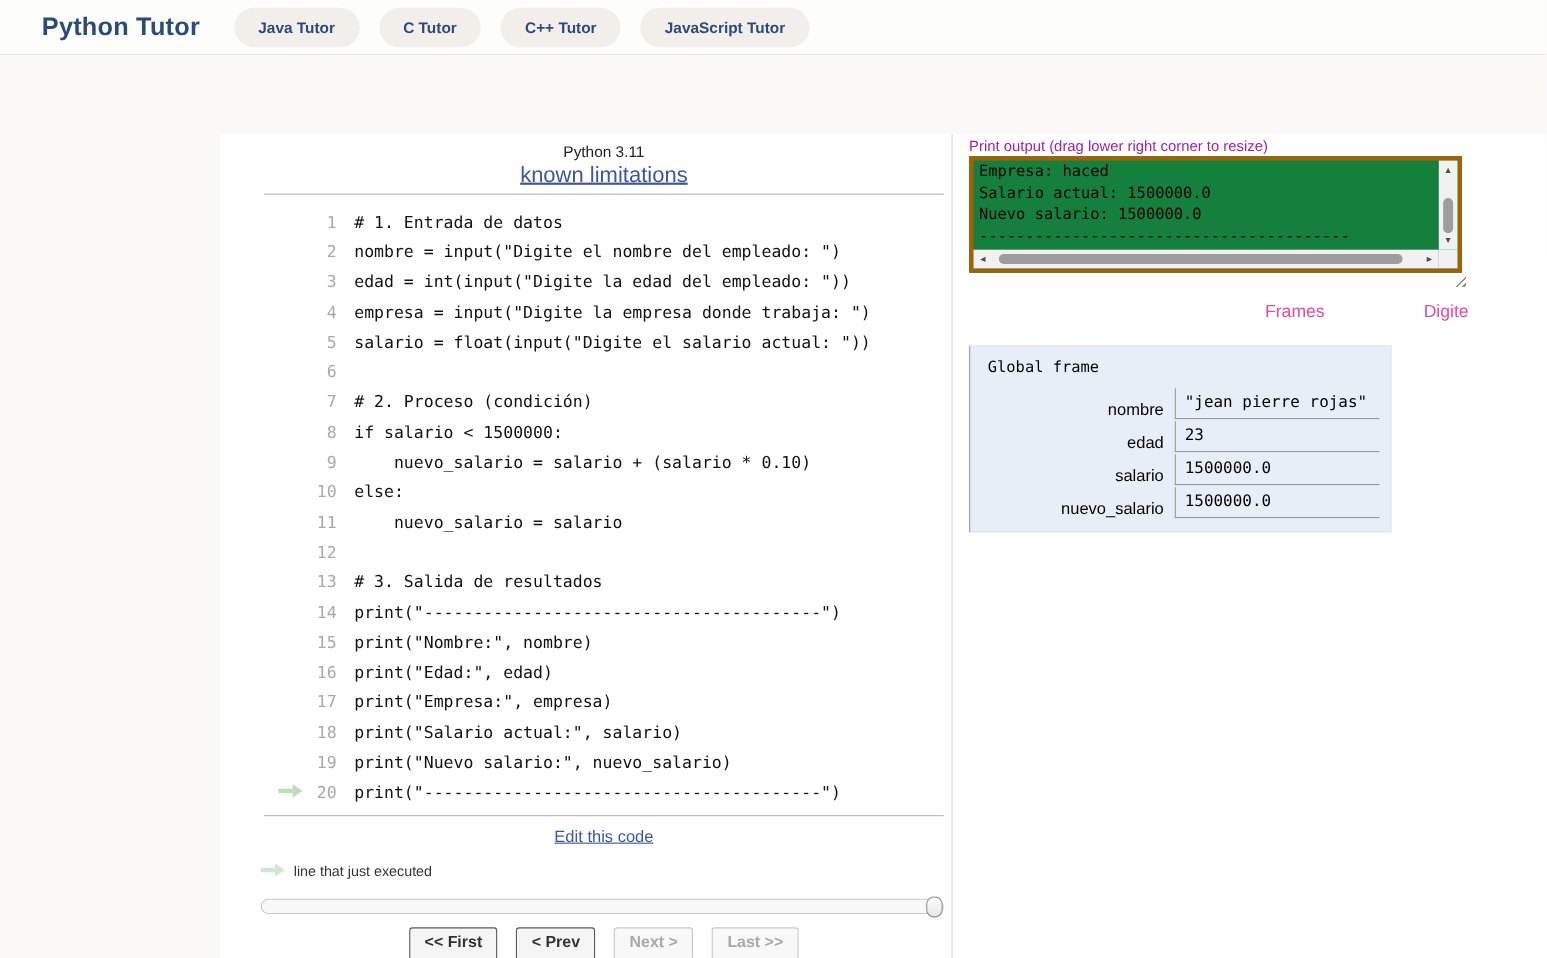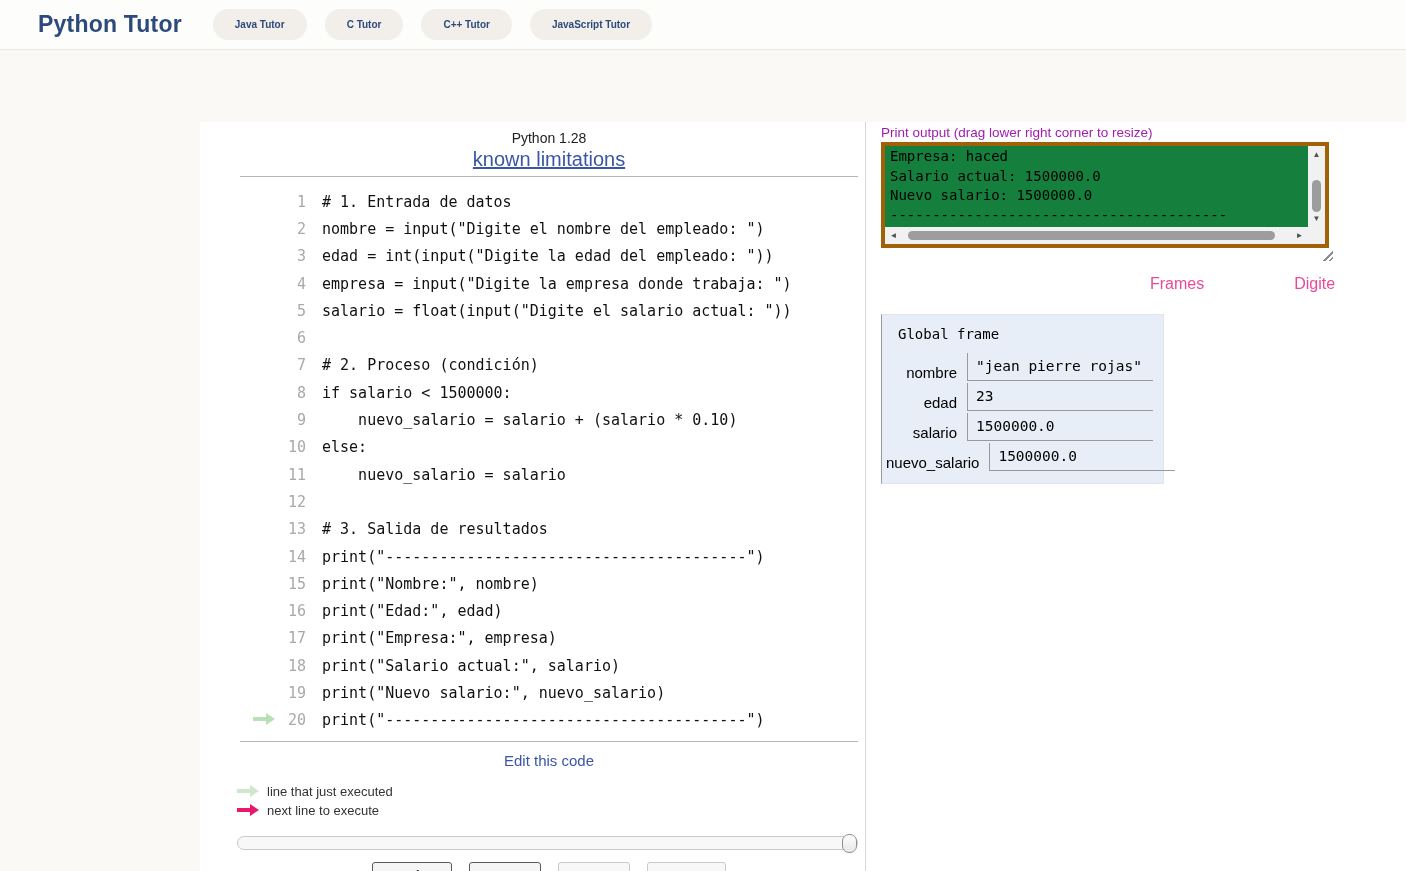--- a/index.html
+++ b/index.html
@@ -10,21 +10,21 @@
     position:relative;
   }
   
   .navbar {
     height:50px; background:#fdfdfb; border-bottom:1px solid #ebe8e2;
     display:flex; align-items:center; padding-left:38px;
   }
   .logo { font-size:23px; font-weight:bold; color:#2d4a7c; letter-spacing:.2px; cursor:pointer; }
   .nav-pills { display:flex; gap:18px; margin-left:31px; }
   .pill {
-    background:#f2efea; color:#2d4a7c; font-weight:bold; font-size:10px;
+    background:#f2efea; color:#2d4a7c; font-weight:bold; font-size:14px;
     padding:10px 22px; border-radius:24px; cursor:pointer; white-space:nowrap;
   }
   
   .main-panel {
     position:absolute; left:200px; top:122px; right:0; bottom:0;
     background:#fff; display:flex;
   }
   
   .code-pane { width:666px; flex:none; border-right:1px solid #d8d8d8; padding-top:8px; }
   .code-inner { margin-left:40px; width:618px; }
@@ -39,21 +39,21 @@
   .gutter-arrow { width:36px; flex:none; padding-left:13px; }
   .line-num { width:30px; flex:none; text-align:right; color:#a9a9a9; }
   .code-text { padding-left:16px; color:#111; }
   .arrow-shape { position:relative; display:inline-block; width:22px; height:12px; }
   .arrow-shape::before { content:""; position:absolute; left:0; top:4px; width:13px; height:4px; background:currentColor; }
   .arrow-shape::after { content:""; position:absolute; left:13px; top:0; width:0; height:0;
     border-left:9px solid currentColor; border-top:6px solid transparent; border-bottom:6px solid transparent; }
   .exec-arrow { color:#b9dfb7; visibility:hidden; }
   .code-row[data-arrow="true"] .exec-arrow { visibility:visible; }
   .edit-row { text-align:center; margin-top:10px; }
-  .edit-link { font-size:15px; color:#3b55a5; cursor:pointer; }
+  .edit-link { font-size:15px; color:#3b55a5; text-decoration:underline; cursor:pointer; }
   .legend { margin:12px 0 0 37px; }
   .legend-row { display:flex; align-items:center; gap:8px; height:19px; font-size:13px; color:#333; }
   .legend-row[data-type="executed"] .arrow-shape { color:#cfe7cd; }
   .legend-row[data-type="next"] .arrow-shape { color:#e8186d; }
   .slider {
     margin:16px 0 0 37px; width:621px; height:14px; position:relative;
     border:1px solid #c9c9c9; border-radius:8px; background:#f8f8f8;
   }
   .slider-handle {
     position:absolute; right:0; top:-3px; width:15px; height:19px;
@@ -84,21 +84,21 @@
   .hthumb { position:absolute; top:4px; height:9px; left:6px; right:16px; background:#9d9d9d; border-radius:5px; cursor:pointer; }
   .scroll-corner { background:#f1f1f1; }
   .grip-row { width:452px; display:flex; justify-content:flex-end; margin-top:2px; }
   .grip {
     width:11px; height:11px; cursor:nwse-resize;
     clip-path:polygon(100% 0, 100% 100%, 0 100%);
     background:repeating-linear-gradient(135deg,#8f8f8f 0 1.5px, transparent 1.5px 4.2px);
   }
   .viz-headers { display:flex; margin-top:14px; padding-left:269px; gap:90px; font-size:16px; color:#ec4899; }
   .global-frame {
-    margin-top:21px; width:283px; background:#e8eef7;
+    margin-top:21px; width:384px; background:#e8eef7;
     border:1px solid #dfe3ed; border-left:1px solid #999;
     padding:9px 10px 10px 4px;
   }
   .frame-title { font-family:"DejaVu Sans Mono", monospace; font-size:14px; color:#000; margin:2px 0 11px 12px; }
   .var-row { display:flex; align-items:flex-end; margin-bottom:2px; }
   .var-name { flex:1; text-align:right; padding:6px 10px 0 0; font-size:15px; color:#000; white-space:nowrap; }
   .var-value {
     width:186px; flex:none; border-left:1px solid #999; border-bottom:1px solid #999;
     padding:5px 8px 6px; font-family:"DejaVu Sans Mono", monospace; font-size:14.5px; color:#000; white-space:pre;
   }
@@ -115,21 +115,21 @@
       <div class="pill">C++ Tutor</div>
       <div class="pill">JavaScript Tutor</div>
     </div>
 </div>
 
 <div class="main-panel">
 
   <div class="code-pane">
     <div class="code-inner">
       <div class="code-header-wrap">
-        <div class="code-header">Python 1.28</div>
+        <div class="code-header">Python 3.11</div>
         <span class="limitations">known limitations</span>
       </div>
 
       <div class="code-table">
 
       <div class="code-row">
           <span class="gutter-arrow"><span class="arrow-shape exec-arrow"></span></span>
           <span class="line-num">1</span>
           <span class="code-text"># 1. Entrada de datos</span>
         </div>
@@ -233,24 +233,20 @@
       <div class="edit-row">
         <span class="edit-link">Edit this code</span>
       </div>
     </div>
 
     <div class="legend">
 
     <div class="legend-row" data-type="executed">
         <span class="arrow-shape"></span>
         <span>line that just executed</span>
-      </div>
-        <div class="legend-row" data-type="next">
-        <span class="arrow-shape"></span>
-        <span>next line to execute</span>
       </div>
       </div>
 
     <div class="slider">
       <div class="slider-handle"></div>
     </div>
 
     <div class="nav-buttons">
 
     <button class="nav-btn" data-state="enabled">&lt;&lt; First</button>

